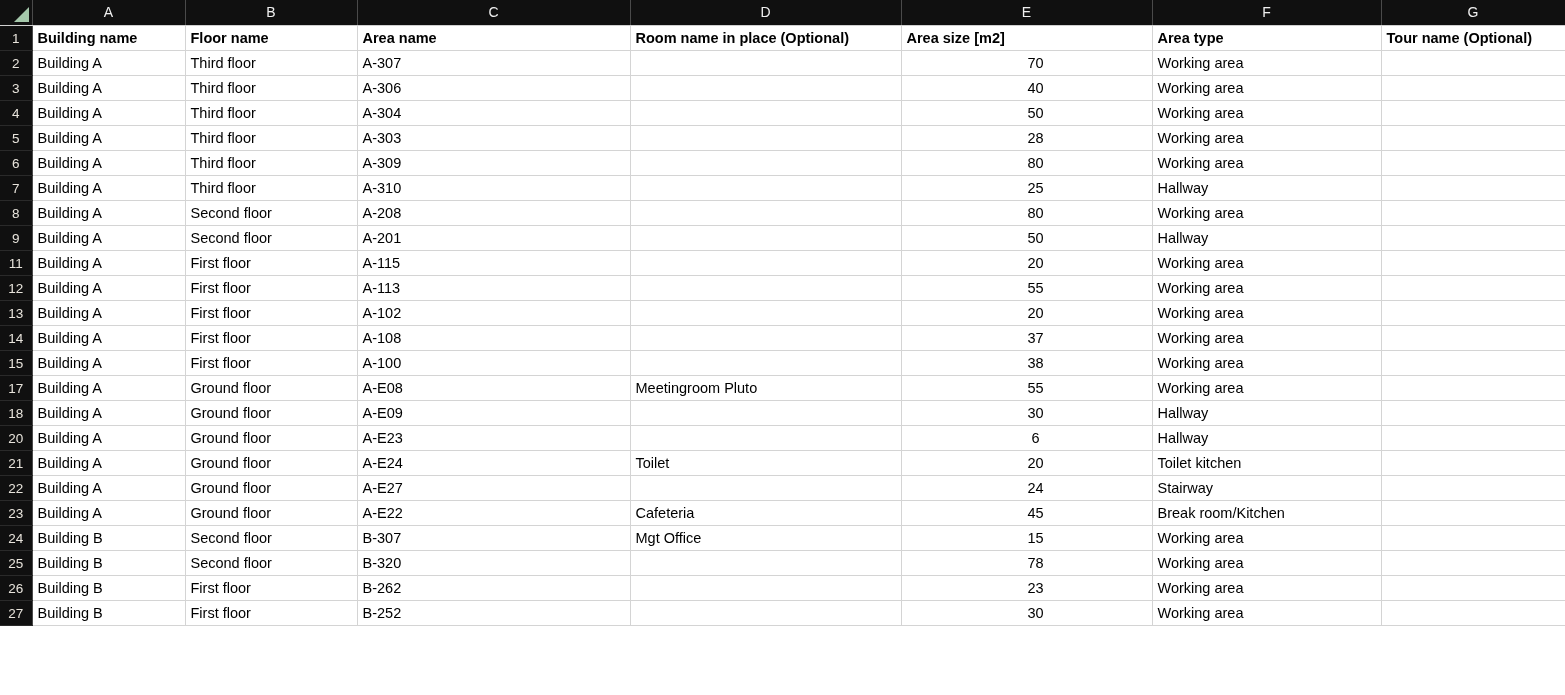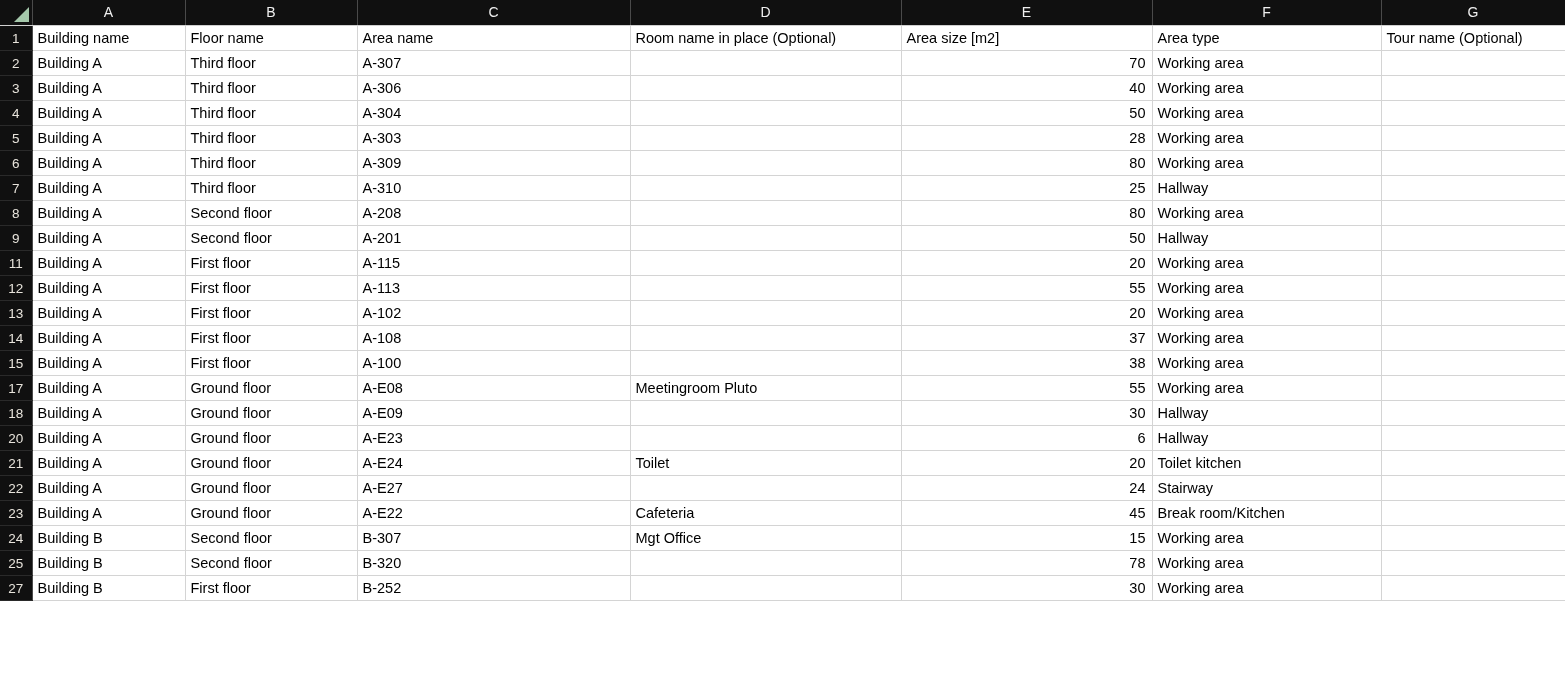--- a/index.html
+++ b/index.html
@@ -78,26 +78,26 @@
     background: #ffffff;
     border-right: 1px solid #d4d4d4;
     border-bottom: 1px solid #d4d4d4;
     padding: 0 4px 0 5px;
     vertical-align: middle;
     white-space: nowrap;
     overflow: hidden;
     line-height: 24px;
   }
   td.cell.num {
-    text-align: right;
+    text-align: center;
     padding-right: 6px;
     padding-left: 24px;
   }
   tr.header-data-row td.cell {
-    font-weight: normal;
+    font-weight: bold;
     height: 24px;
     margin-left: 48px;
   }
   
   col.c-gutter { width: 32px; }
   col.c-a { width: 153px; }
   col.c-b { width: 172px; }
   col.c-c { width: 273px; }
   col.c-d { width: 271px; }
   col.c-e { width: 251px; }
@@ -348,20 +348,30 @@
           <td class="rownum">25</td>
           <td class="cell">Building B</td>
           <td class="cell">Second floor</td>
           <td class="cell">B-320</td>
           <td class="cell"></td>
           <td class="cell num">78</td>
           <td class="cell">Working area</td>
           <td class="cell"></td>
         </tr>
         <tr class="data-row">
+          <td class="rownum">26</td>
+          <td class="cell">Building B</td>
+          <td class="cell">First floor</td>
+          <td class="cell">B-262</td>
+          <td class="cell"></td>
+          <td class="cell num">23</td>
+          <td class="cell">Working area</td>
+          <td class="cell"></td>
+        </tr>
+        <tr class="data-row">
           <td class="rownum">27</td>
           <td class="cell">Building B</td>
           <td class="cell">First floor</td>
           <td class="cell">B-252</td>
           <td class="cell"></td>
           <td class="cell num">30</td>
           <td class="cell">Working area</td>
           <td class="cell"></td>
         </tr>
       </tbody>

